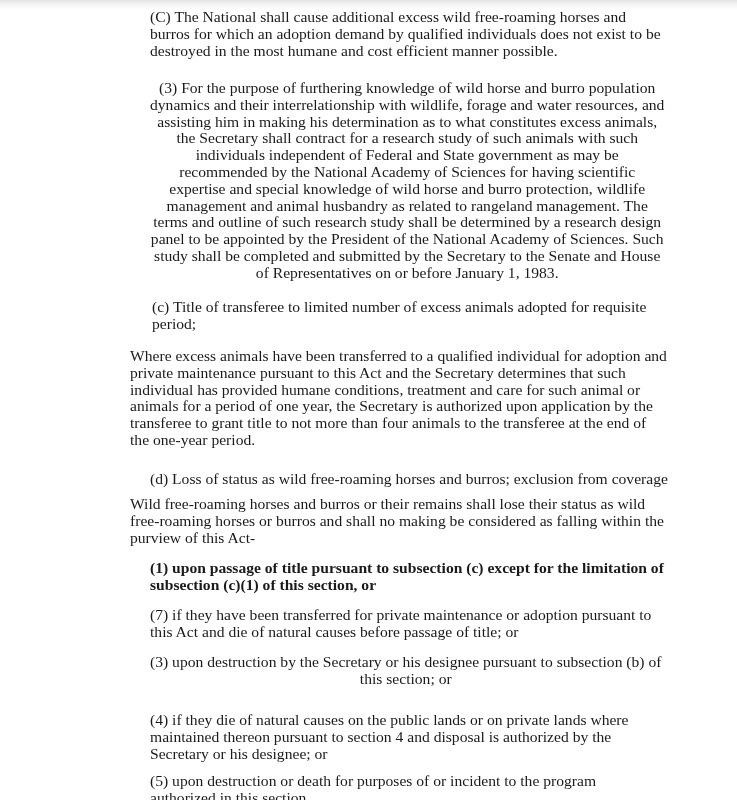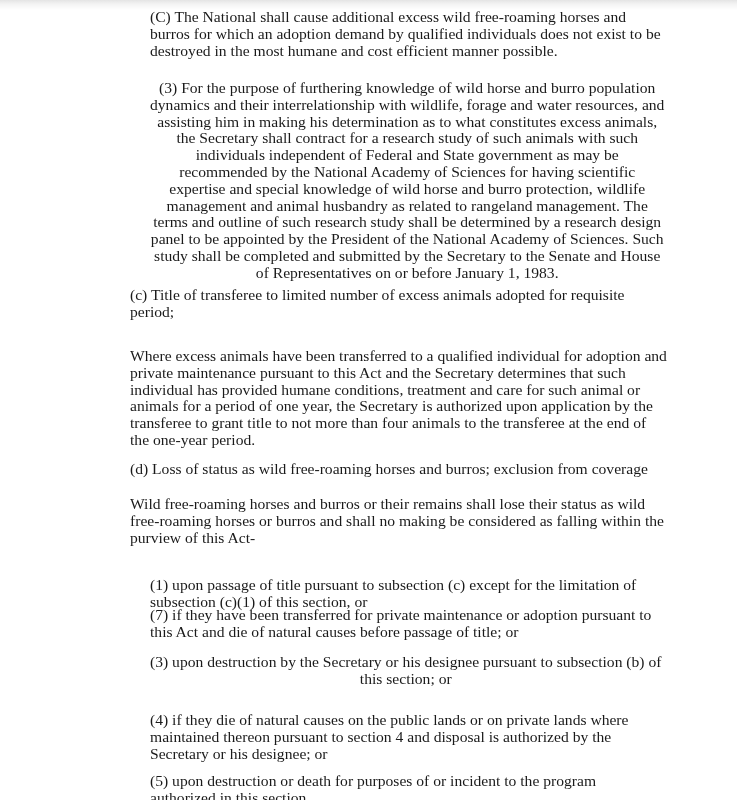--- a/index.html
+++ b/index.html
@@ -37,33 +37,33 @@
 assisting him in making his determination as to what constitutes excess animals,
 the Secretary shall contract for a research study of such animals with such
 individuals independent of Federal and State government as may be
 recommended by the National Academy of Sciences for having scientific
 expertise and special knowledge of wild horse and burro protection, wildlife
 management and animal husbandry as related to rangeland management. The
 terms and outline of such research study shall be determined by a research design
 panel to be appointed by the President of the National Academy of Sciences. Such
 study shall be completed and submitted by the Secretary to the Senate and House
 of Representatives on or before January 1, 1983.</div>
-  <div class="para flush" style="top:287px;">(c) Title of transferee to limited number of excess animals adopted for requisite
+  <div class="para flush" style="top:299px;margin-left:22px;">(c) Title of transferee to limited number of excess animals adopted for requisite
 period;</div>
   <div class="para flush" style="top:348px;">Where excess animals have been transferred to a qualified individual for adoption and
 private maintenance pursuant to this Act and the Secretary determines that such
 individual has provided humane conditions, treatment and care for such animal or
 animals for a period of one year, the Secretary is authorized upon application by the
 transferee to grant title to not more than four animals to the transferee at the end of
 the one-year period.</div>
-  <div class="para flush" style="top:461px;">(d) Loss of status as wild free-roaming horses and burros; exclusion from coverage</div>
+  <div class="para flush" style="top:471px;margin-left:20px;">(d) Loss of status as wild free-roaming horses and burros; exclusion from coverage</div>
   <div class="para flush" style="top:496px;">Wild free-roaming horses and burros or their remains shall lose their status as wild
 free-roaming horses or burros and shall no making be considered as falling within the
 purview of this Act-</div>
-  <div class="para indent" style="top:577px;">(1) upon passage of title pursuant to subsection (c) except for the limitation of
+  <div class="para indent" style="top:560px;font-weight:bold;">(1) upon passage of title pursuant to subsection (c) except for the limitation of
 subsection (c)(1) of this section, or</div>
   <div class="para indent" style="top:607px;">(7) if they have been transferred for private maintenance or adoption pursuant to
 this Act and die of natural causes before passage of title; or</div>
   <div class="para indent" style="top:654px;text-align:center;">(3) upon destruction by the Secretary or his designee pursuant to subsection (b) of
 this section; or</div>
   <div class="para indent" style="top:712px;">(4) if they die of natural causes on the public lands or on private lands where
 maintained thereon pursuant to section 4 and disposal is authorized by the
 Secretary or his designee; or</div>
   <div class="para indent" style="top:773px;">(5) upon destruction or death for purposes of or incident to the program
 authorized in this section.</div>

